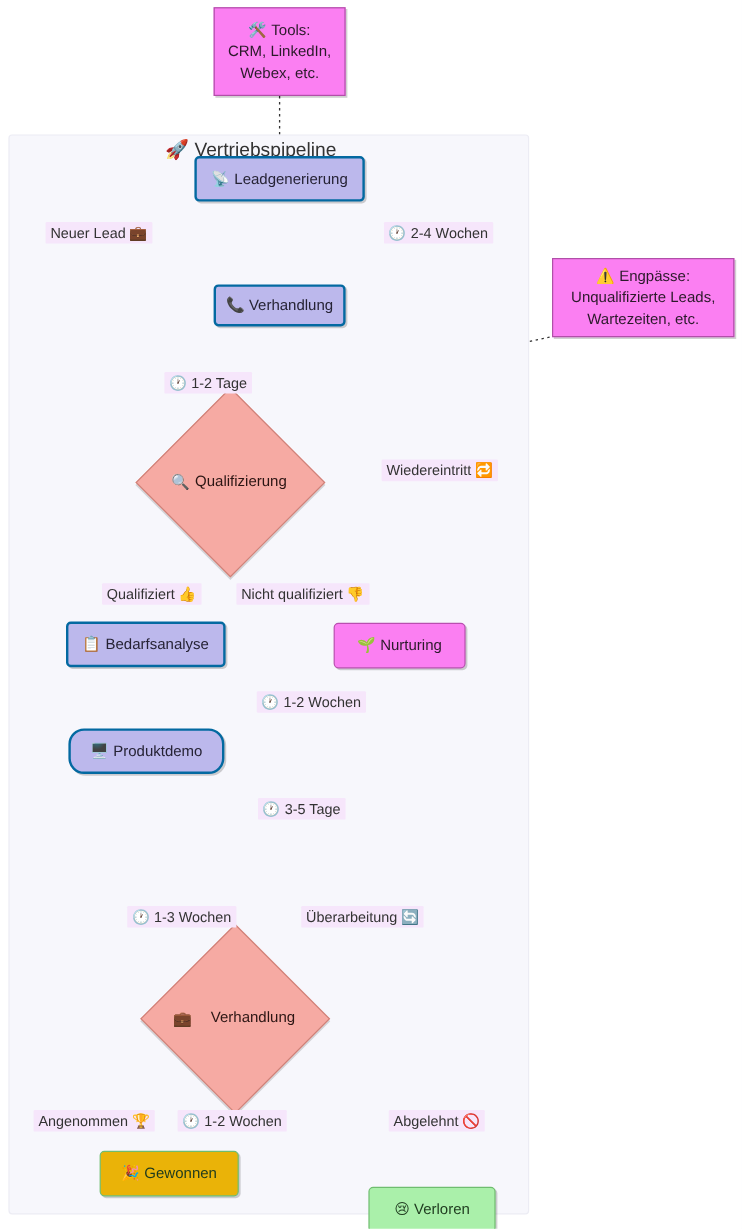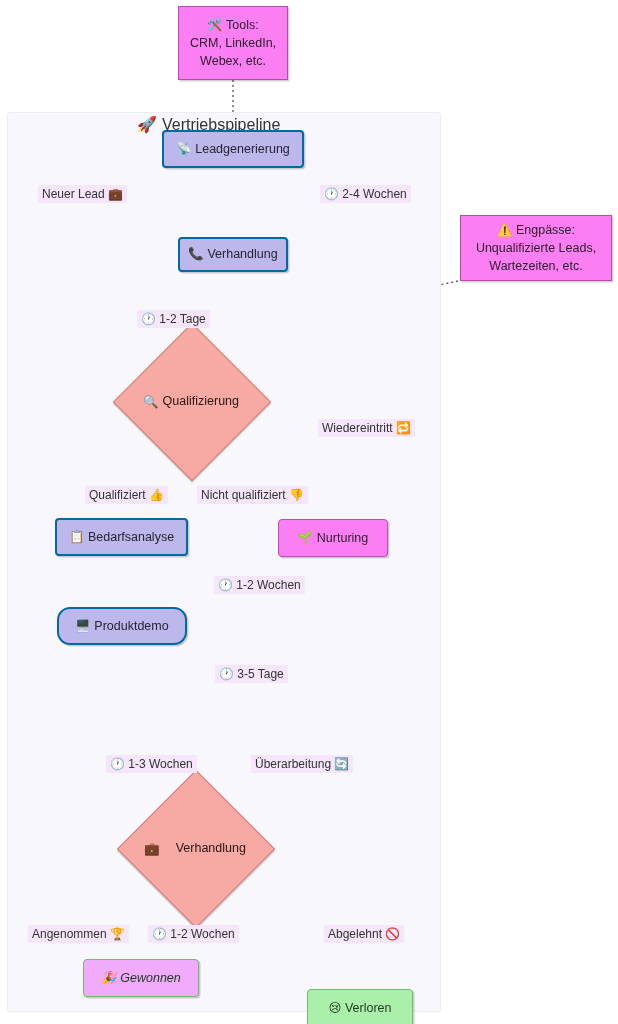--- a/index.html
+++ b/index.html
@@ -30,21 +30,21 @@
     position:absolute;box-sizing:border-box;
     display:flex;align-items:center;justify-content:center;
     font-size:12.5px;line-height:1.25;text-align:center;
     border-radius:4px;
     box-shadow:1.5px 1.5px 0 rgba(0,0,0,0.18);
   }
   .node .lbl{display:inline-block;white-space:nowrap;}
   .emo{font-family:"DejaVu Sans",sans-serif;}
 
   .n-process{background:#bcb8ec;border:2px solid #0369a1;color:#262335;}
-  .n-result-win{background:#f0abfc;border:1px solid #6fbd6f;color:#1e3a1e;font-style:italic;}
+  .n-result-win{background:#eab308;border:1px solid #6fbd6f;color:#1e3a1e;}
   .n-result-lose{background:#aaf0aa;border:1px solid #6fbd6f;color:#1e3a1e;}
   .n-nurture{background:#fb7ff2;border:1px solid #b94fb0;color:#2b1a2a;}
 
   
   .note{
     position:absolute;box-sizing:border-box;
     background:#fb7ff2;border:1px solid #b14fa8;
     color:#2b1a2a;font-size:12.5px;line-height:1.45;
     display:flex;align-items:center;justify-content:center;text-align:center;
     box-shadow:1.5px 1.5px 0 rgba(0,0,0,0.18);
@@ -205,21 +205,21 @@
   </div>
 
   <div class="node n-result-lose" style="left:307px;top:989px;width:106px;height:38px;">
     <span class="lbl"><span class="emo">😢</span>
     <span>Verloren</span></span>
   </div>
 
   <div class="elabel" style="left:38px;top:185px;">Neuer Lead 💼</div>
   <div class="elabel" style="left:320px;top:185px;">🕐 2-4 Wochen</div>
   <div class="elabel" style="left:137px;top:310px;">🕐 1-2 Tage</div>
-  <div class="elabel" style="left:318px;top:419px;">Wiedereintritt 🔁</div>
+  <div class="elabel" style="left:318px;top:383px;">Wiedereintritt 🔁</div>
   <div class="elabel" style="left:85px;top:486px;">Qualifiziert 👍</div>
   <div class="elabel" style="left:197px;top:486px;">Nicht qualifiziert 👎</div>
   <div class="elabel" style="left:214px;top:576px;">🕐 1-2 Wochen</div>
   <div class="elabel" style="left:215px;top:665px;">🕐 3-5 Tage</div>
   <div class="elabel" style="left:106px;top:755px;">🕐 1-3 Wochen</div>
   <div class="elabel" style="left:251px;top:755px;">Überarbeitung 🔄</div>
   <div class="elabel" style="left:28px;top:925px;">Angenommen 🏆</div>
   <div class="elabel" style="left:148px;top:925px;">🕐 1-2 Wochen</div>
   <div class="elabel" style="left:324px;top:925px;">Abgelehnt 🚫</div>
 

